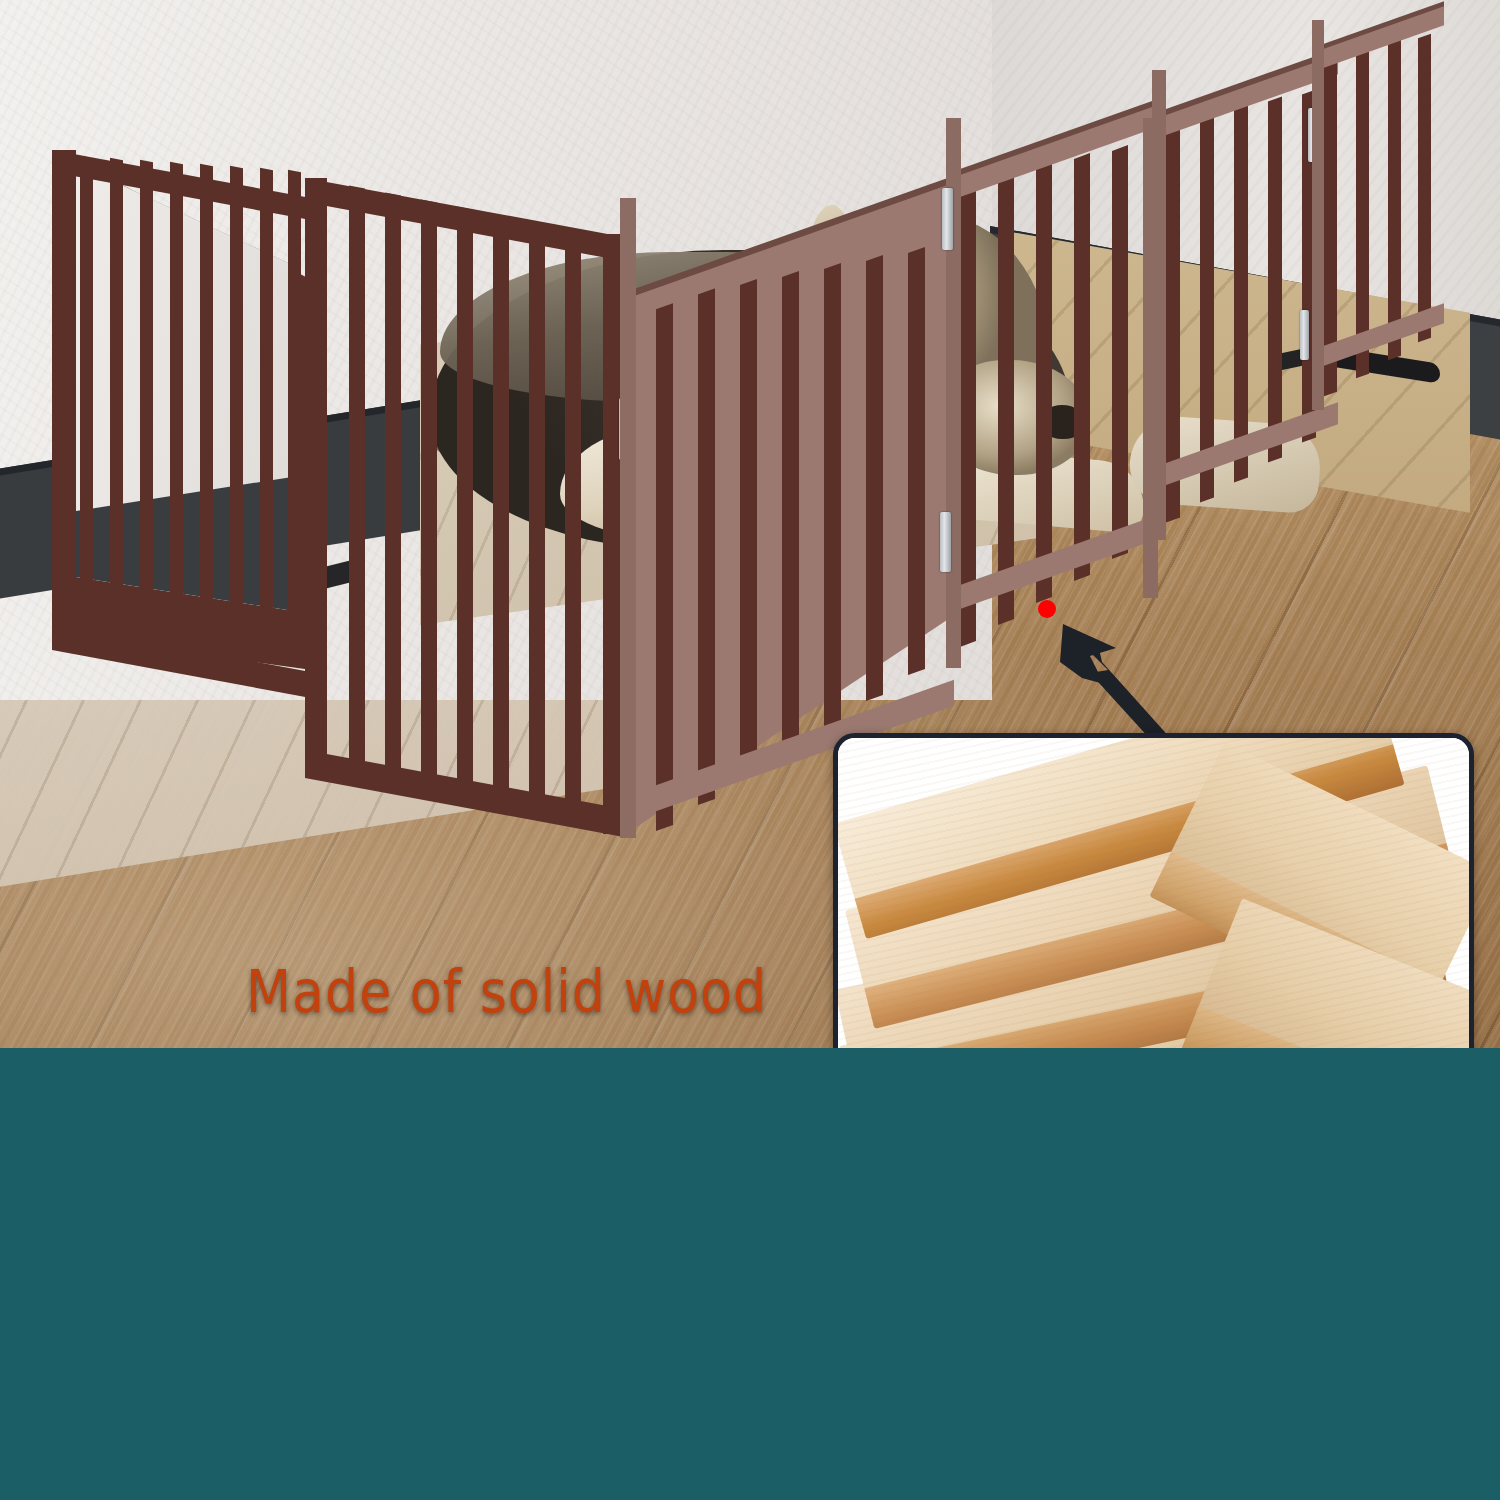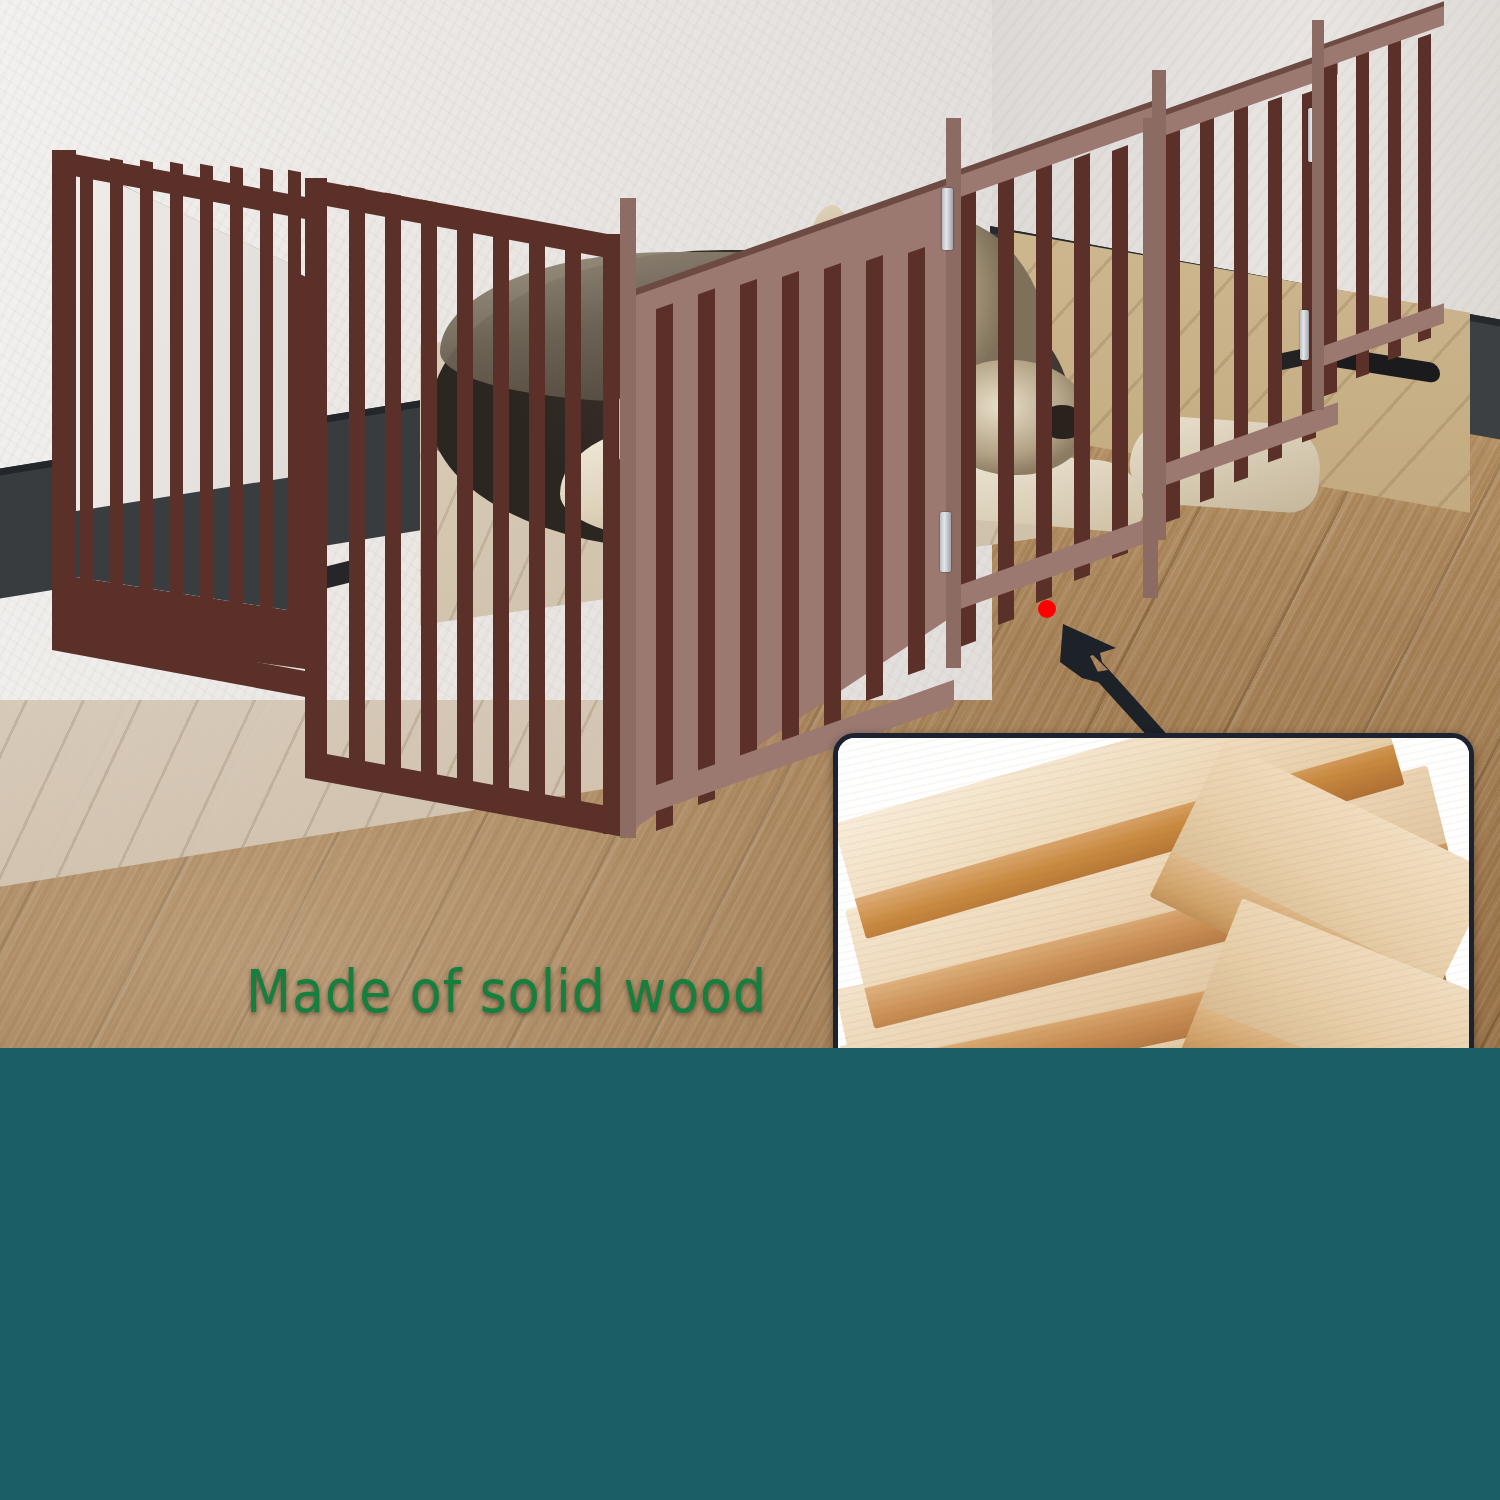--- a/index.html
+++ b/index.html
@@ -128,21 +128,21 @@
 
   
   #inset{position:absolute;left:833px;top:733px;width:631px;height:415px;
     background:#ffffff;border:5px solid #1c2230;border-radius:22px;overflow:hidden;
     box-shadow:0 2px 10px rgba(0,0,0,.35);}
   .board{position:absolute;}
   .board .top{position:absolute;inset:0;border-radius:3px;}
   .board .edge{position:absolute;left:0;right:0;border-radius:0 0 3px 3px;}
 
   
-  #made-of{position:absolute;left:246px;top:958px;color:#15803d;
+  #made-of{position:absolute;left:246px;top:958px;color:#c2410c;
     font-family:"DejaVu Sans Condensed","Liberation Sans",sans-serif;
     font-size:58px;letter-spacing:1px;white-space:nowrap;
     text-shadow:0 2px 5px rgba(0,0,0,.45);}
 
   
   #teal{position:absolute;left:0;top:1048px;width:1500px;height:452px;background:#1c5e66;}
 </style>
 </head>
 <body>
 

